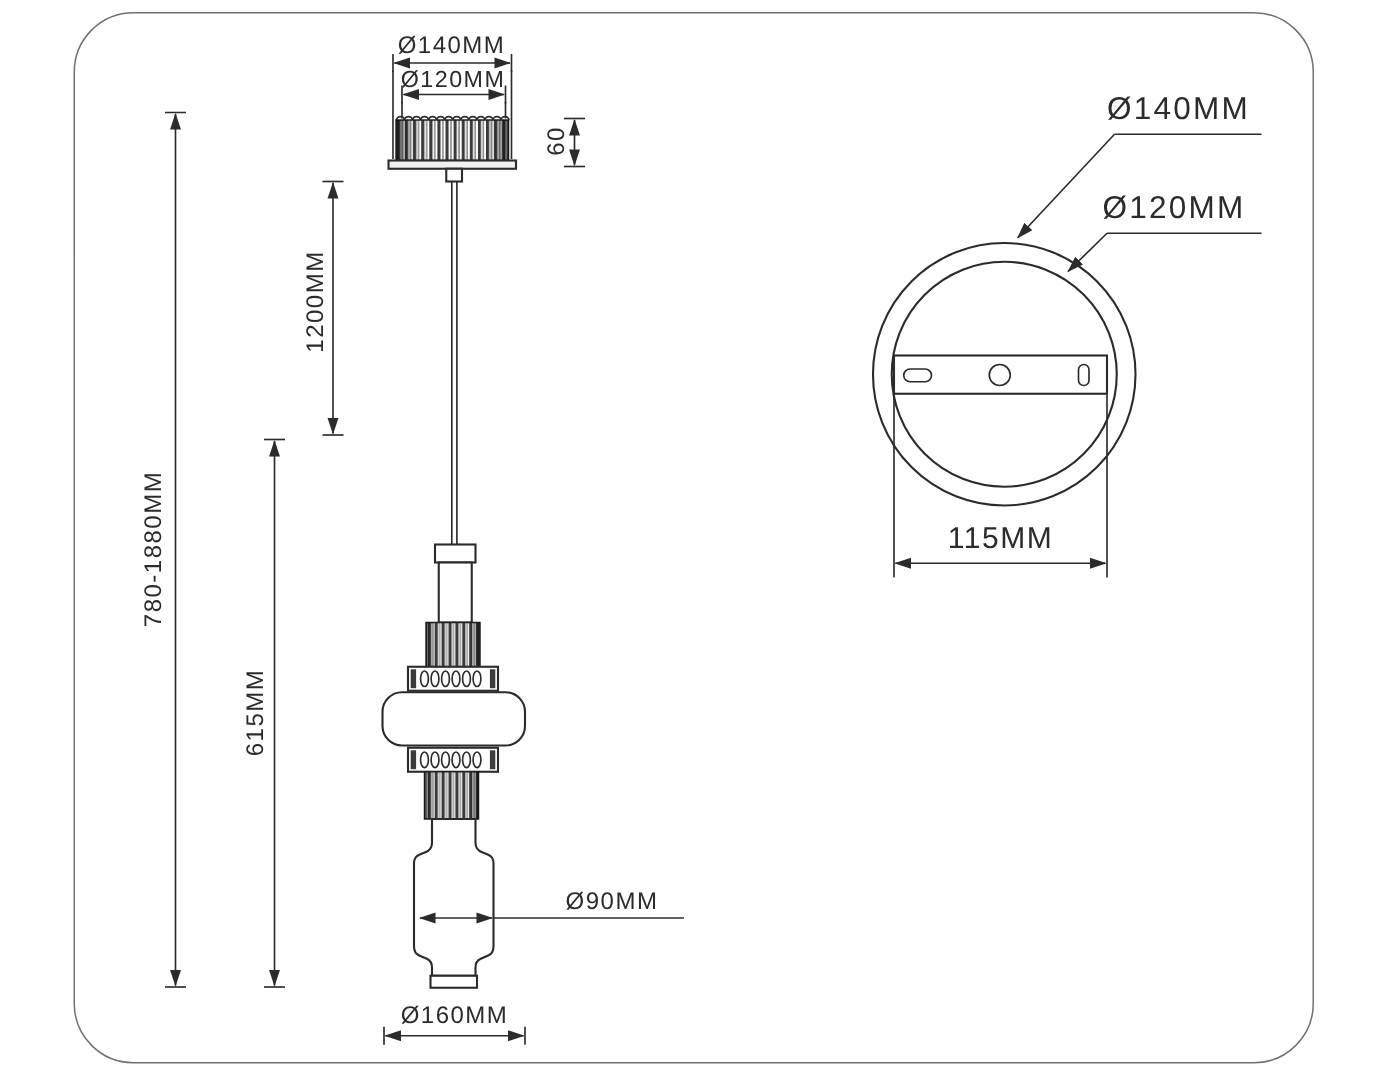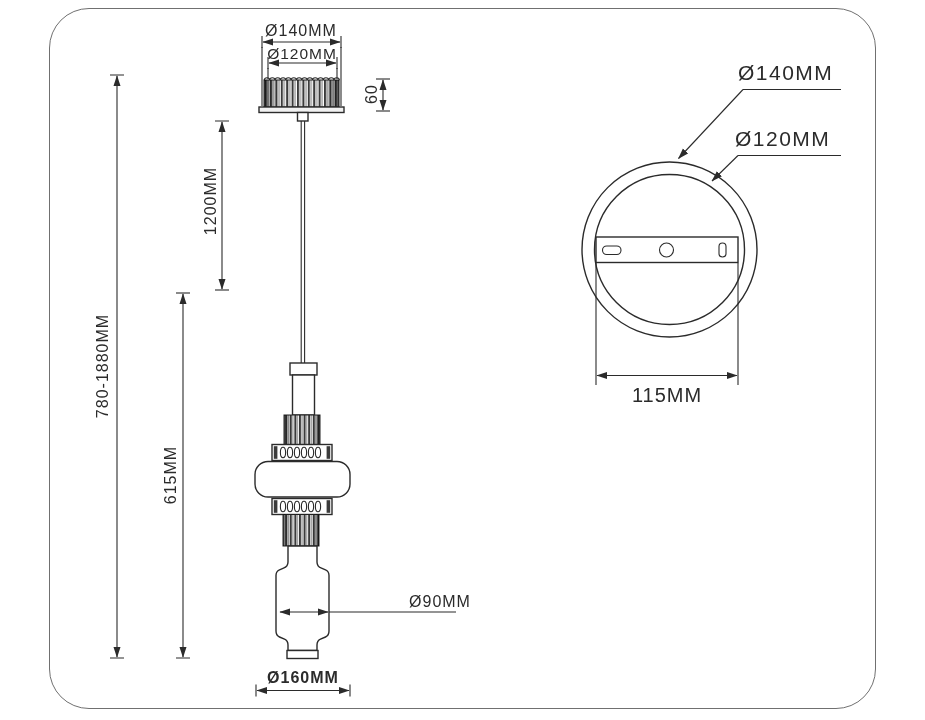--- a/index.html
+++ b/index.html
@@ -207,22 +207,22 @@
   <div class="lbl" style="left:252px;top:44px;width:100px;font-size:15.5px;">Ø120MM</div>
 
   <div class="lbl rot" style="left:352px;top:84px;width:40px;">60</div>
 
   <div class="lbl rot" style="left:171px;top:191px;width:80px;">1200MM</div>
 
   <div class="lbl rot" style="left:33px;top:356px;width:140px;">780-1880MM</div>
 
   <div class="lbl rot" style="left:131px;top:465px;width:80px;">615MM</div>
 
-  <div class="lbl" style="left:400px;top:592px;width:80px;">Ø90MM</div>
-
-  <div class="lbl" style="left:258px;top:668px;width:90px;font-weight:bold;">Ø160MM</div>
+  <div class="lbl" style="left:368px;top:592px;width:80px;">Ø90MM</div>
+
+  <div class="lbl" style="left:258px;top:668px;width:90px;">Ø160MM</div>
 
   <div class="lbl big" style="left:738px;top:63px;width:110px;">Ø140MM</div>
 
   <div class="lbl big" style="left:735px;top:129px;width:110px;">Ø120MM</div>
 
-  <div class="lbl" style="left:617px;top:349px;width:100px;font-size:20px;margin-top:36px;">115MM</div>
+  <div class="lbl" style="left:617px;top:349px;width:100px;font-size:20px;">115MM</div>
 </div>
 
 </body></html>

